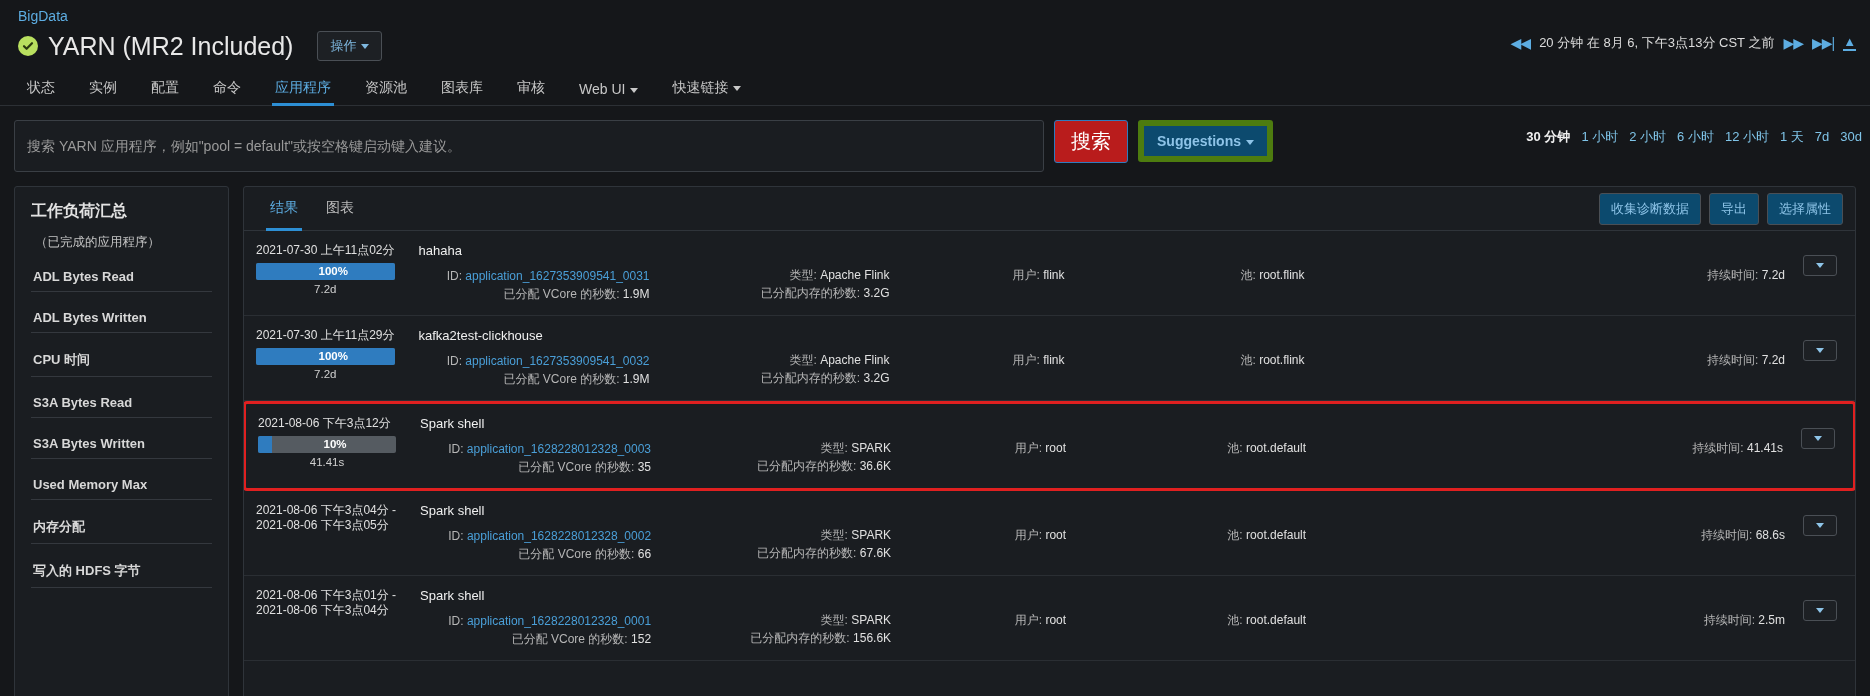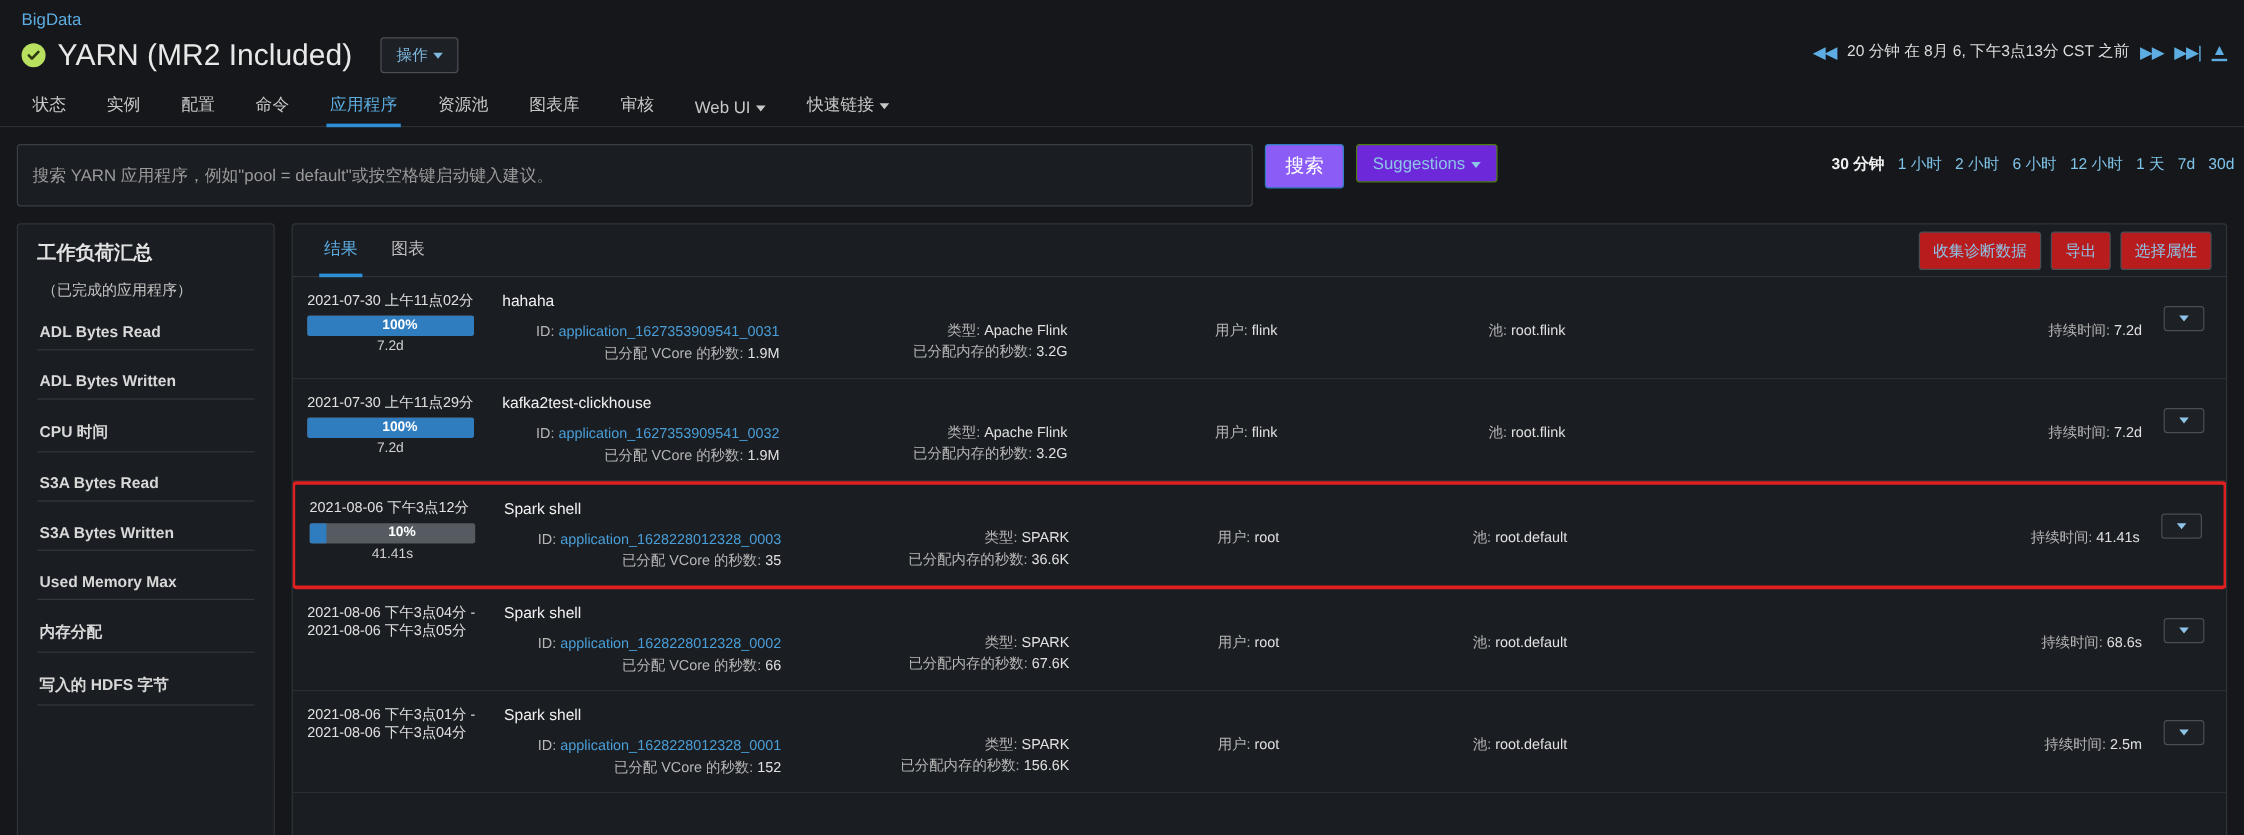--- a/index.html
+++ b/index.html
@@ -122,38 +122,39 @@
     border: 1px solid #3a3f45;
     border-radius: 3px;
     color: #9a9a9a;
     font-size: 14px;
     padding: 8px 12px;
     font-family: "Liberation Sans", sans-serif;
     outline: none;
   }
   .search-input::placeholder { color: #9a9a9a; }
   .btn-search {
-    background: #8b5cf6;
+    background: #b91c1c;
     border: 1px solid #2f7cbf;
     color: #ffffff;
-    font-size: 16px;
+    font-size: 20px;
     padding: 7px 16px;
     border-radius: 3px;
     cursor: pointer;
     white-space: nowrap;
   }
   .btn-suggest {
-    background: #6d28d9;
-    border: 1px solid #4d7c0f;
+    background: #0c4a6e;
+    border: 6px solid #4d7c0f;
     color: #8ec4e8;
     font-size: 14px;
     padding: 7px 13px;
     border-radius: 3px;
     cursor: pointer;
     white-space: nowrap;
+    font-weight: bold;
   }
   .time-ranges {
     position: absolute;
     right: 8px;
     top: 22px;
     display: flex;
     align-items: baseline;
     gap: 11px;
     font-size: 13px;
     white-space: nowrap;
@@ -236,21 +237,21 @@
     left: 10px; right: 10px; bottom: -1px;
     height: 3px;
     background: #2d8fd5;
   }
   .res-actions {
     margin-left: auto;
     display: flex;
     gap: 8px;
   }
   .res-actions button {
-    background: #b91c1c;
+    background: #0c4a6e;
     border: 1px solid #4a4f55;
     color: #8ec4e8;
     font-size: 13px;
     padding: 6px 11px;
     border-radius: 3px;
     cursor: pointer;
     white-space: nowrap;
   }
 
   

